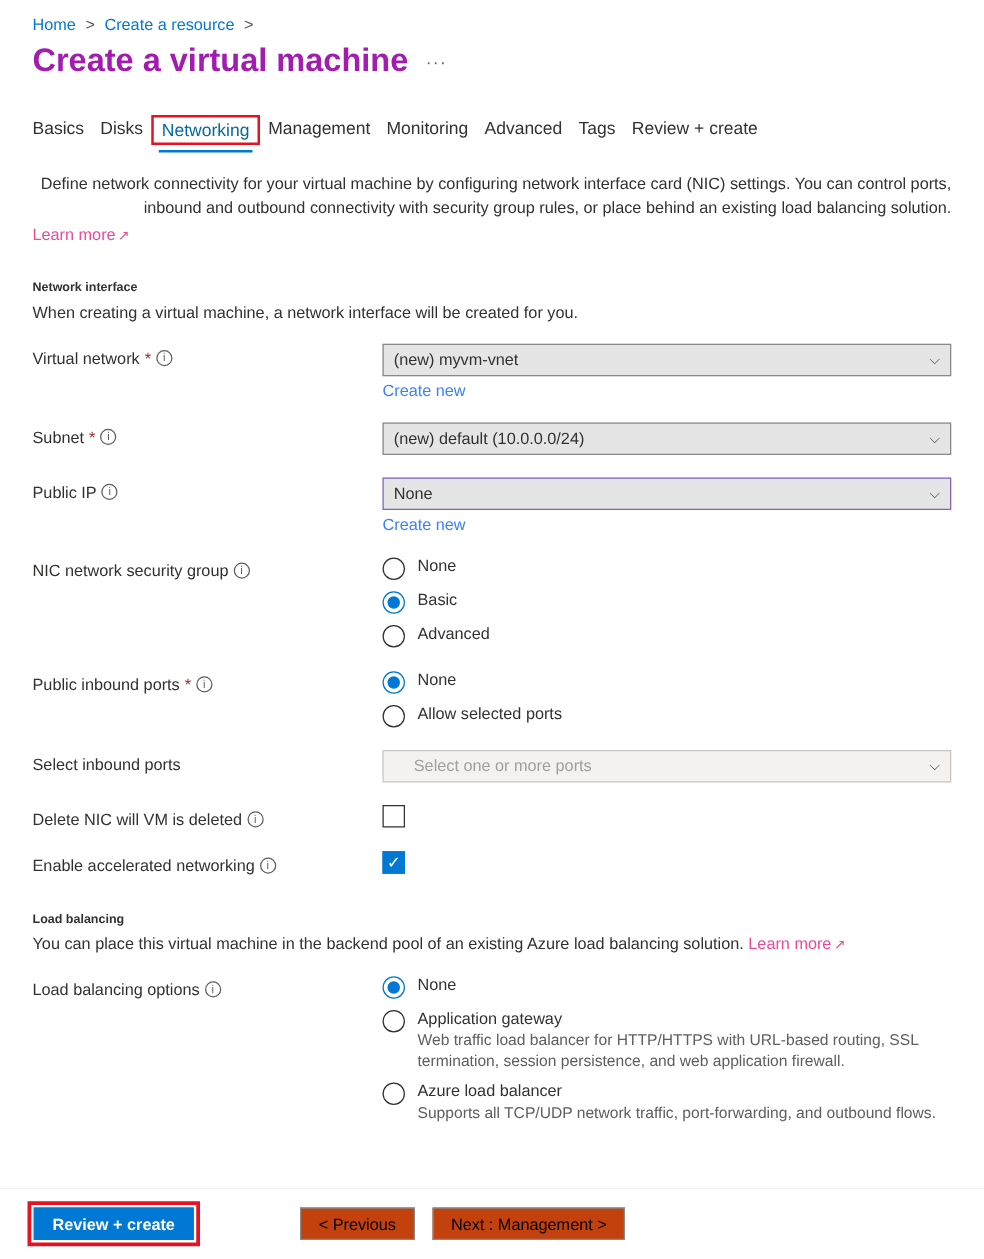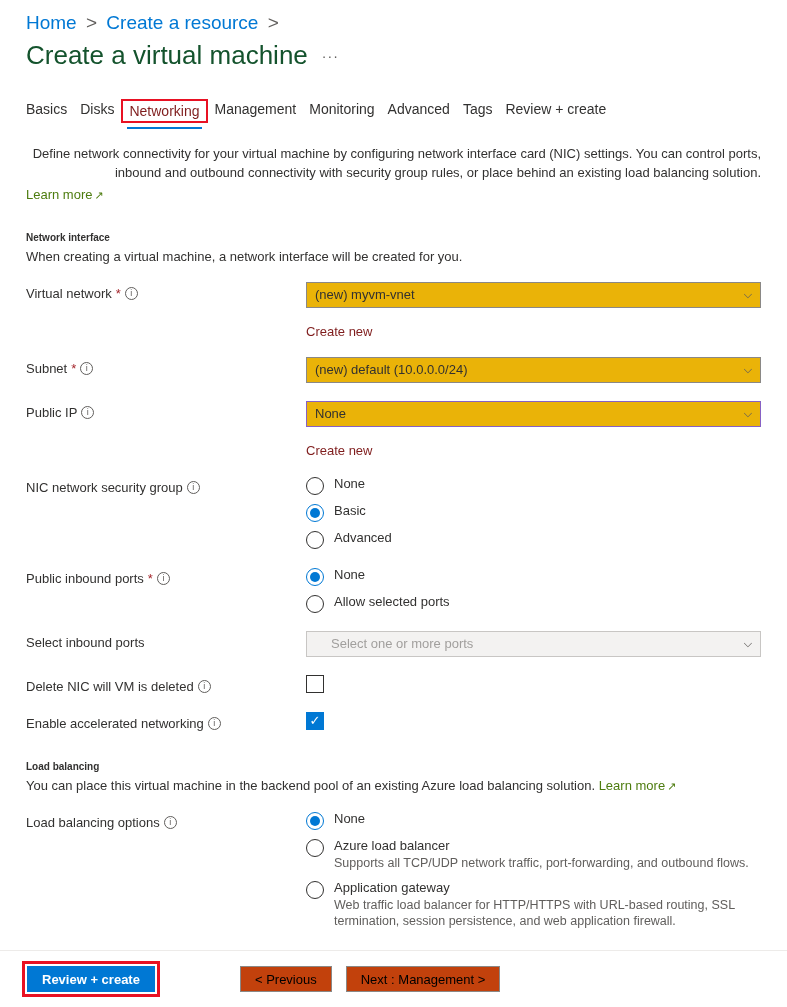--- a/index.html
+++ b/index.html
@@ -4,56 +4,56 @@
 <style>
   * { box-sizing: border-box; margin: 0; padding: 0; }
   body {
     font-family: "Segoe UI", -apple-system, sans-serif;
     font-size: 13px;
     color: #323130;
     background: #fff;
     width: 787px;
     padding: 12px 0 0 0;
   }
-  .breadcrumb { padding: 0 26px; font-size: 19px; color: #605e5c; }
+  .breadcrumb { padding: 0 26px; font-size: 13px; color: #605e5c; }
   .breadcrumb a { color: #0078d4; text-decoration: none; }
   .breadcrumb-sep { color: #605e5c; padding: 0 4px; }
   .page-title-row { padding: 6px 26px 24px; display: flex; align-items: center; gap: 14px; }
-  h1 { font-size: 26px; font-weight: 400; color: #14532d; }
+  h1 { font-size: 26px; font-weight: 700; color: #a21caf; }
   .ellipsis { color: #605e5c; font-size: 14px; letter-spacing: 1px; }
 
   .tabs { display: flex; gap: 13px; padding: 0 26px; border-bottom: none; margin-bottom: 18px; }
   .tab { font-size: 14px; color: #323130; padding: 6px 0; cursor: pointer; position: relative; }
-  .tab.active { color: #7f1d1d; }
+  .tab.active { color: #0369a1; }
   .tab.active::after { content:""; position:absolute; left:0; right:0; bottom:-2px; height:2px; background:#0078d4; }
   .tab-highlight-box { border: 2px solid #e81123; padding: 2px 6px; margin: -2px -6px; display:inline-block; }
 
   .content { padding: 0 26px 80px; }
   .intro { font-size: 13px; color: #323130; line-height: 1.45; margin-bottom: 4px; text-align: right; }
-  .link { color: #4d7c0f; text-decoration: none; }
+  .link { color: #ec4899; text-decoration: none; }
   .ext-icon { font-size: 11px; margin-left: 2px; }
 
   .section-head { font-size: 10px; font-weight: 600; margin-top: 30px; margin-bottom: 6px; }
   .section-desc { font-size: 13px; color: #323130; margin-bottom: 18px; }
 
   .form-row { display: flex; align-items: flex-start; margin-bottom: 18px; }
   .form-label { width: 280px; flex: 0 0 280px; font-size: 13px; color: #323130; padding-top: 4px; display:flex; align-items:center; gap:4px; }
   .req { color: #a4262c; }
   .info-icon {
     display:inline-flex; align-items:center; justify-content:center;
     width:13px; height:13px; border:1px solid #605e5c; border-radius:50%;
     font-size:9px; color:#605e5c; line-height:1;
   }
   .form-control { flex: 1; }
 
-  .select { width: 100%; height: 26px; border: 1px solid #8a8886; background:#eab308; padding: 0 8px; font-size:13px; display:flex; align-items:center; justify-content:space-between; cursor:pointer; }
+  .select { width: 100%; height: 26px; border: 1px solid #8a8886; background:#e5e5e5; padding: 0 8px; font-size:13px; display:flex; align-items:center; justify-content:space-between; cursor:pointer; }
   .select.focused { border-color: #8661c5; }
   .select.disabled { background:#f3f2f1; color:#a19f9d; border-color:#c8c6c4;padding-left:24px; }
   .chev { font-size:11px; color:#605e5c; }
-  .sublink { font-size:13px; color:#7f1d1d; margin-top:16px; display:inline-block; cursor:pointer; }
+  .sublink { font-size:13px; color:#3b82f6; margin-top:4px; display:inline-block; cursor:pointer; }
 
   .radio-group { display:flex; flex-direction:column; gap:8px; }
   .radio-item { display:flex; align-items:flex-start; gap:10px; cursor:pointer; }
   .radio {
     width:18px; height:18px; border:1px solid #323130; border-radius:50%;
     display:flex; align-items:center; justify-content:center; flex-shrink:0; margin-top:1px;
   }
   .radio.checked { border-color:#0078d4; }
   .radio.checked::after { content:""; width:10px; height:10px; background:#0078d4; border-radius:50%; }
   .radio-label { font-size:13px; }
@@ -249,29 +249,29 @@
     </div>
     <div class="form-control">
       <div class="radio-group">
         <label class="radio-item">
           <span class="radio checked"></span>
           <span class="radio-label">None</span>
         </label>
         <label class="radio-item">
           <span class="radio"></span>
           <div>
+            <div class="radio-label">Application gateway</div>
+            <div class="radio-desc">Web traffic load balancer for HTTP/HTTPS with URL-based routing, SSL termination, session persistence, and web application firewall.</div>
+          </div>
+        </label>
+        <label class="radio-item">
+          <span class="radio"></span>
+          <div>
             <div class="radio-label">Azure load balancer</div>
             <div class="radio-desc">Supports all TCP/UDP network traffic, port-forwarding, and outbound flows.</div>
-          </div>
-        </label>
-        <label class="radio-item">
-          <span class="radio"></span>
-          <div>
-            <div class="radio-label">Application gateway</div>
-            <div class="radio-desc">Web traffic load balancer for HTTP/HTTPS with URL-based routing, SSL termination, session persistence, and web application firewall.</div>
           </div>
         </label>
       </div>
     </div>
   </div>
 
 </div>
 
 <div class="footer">
   <span class="btn-highlight-box">

